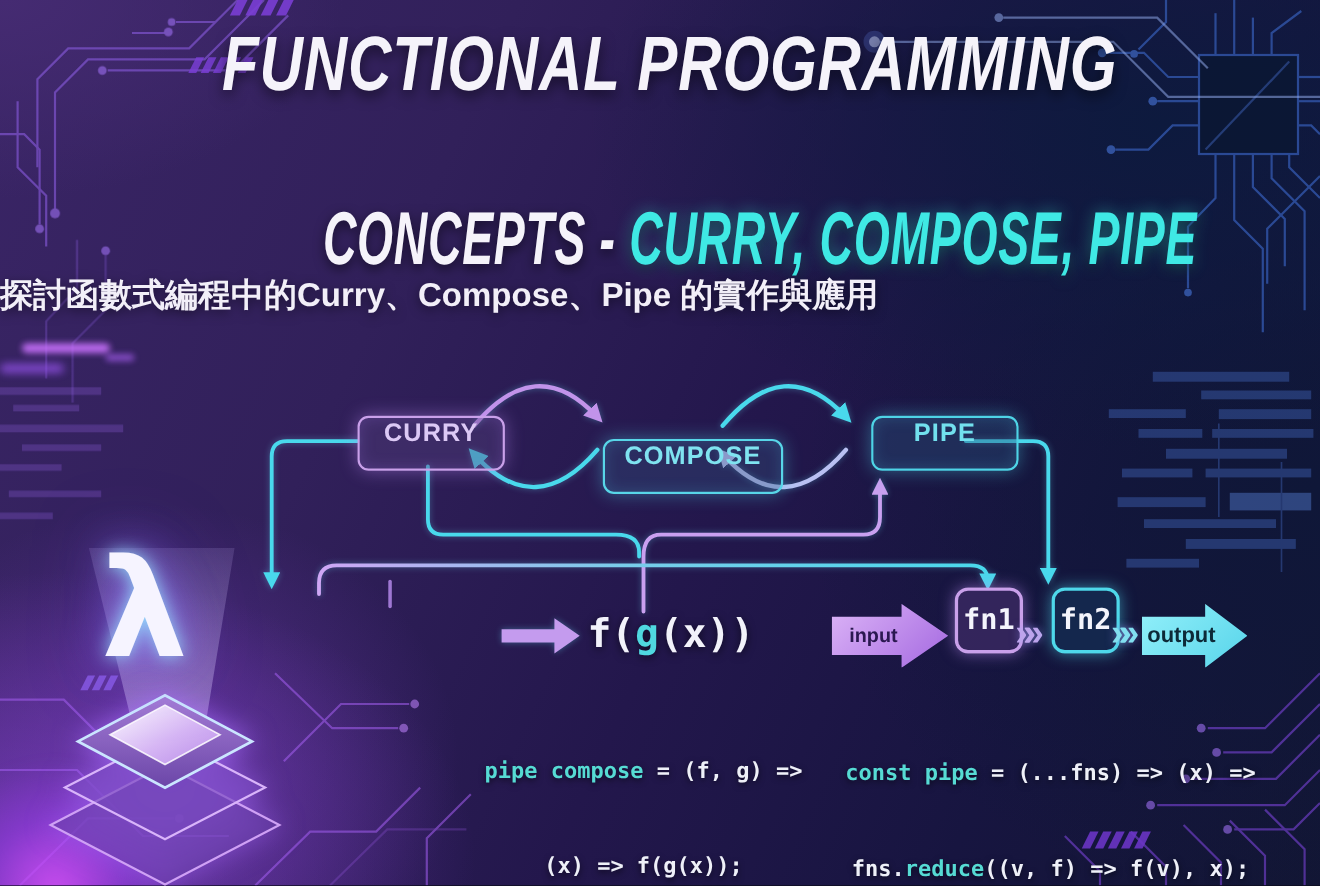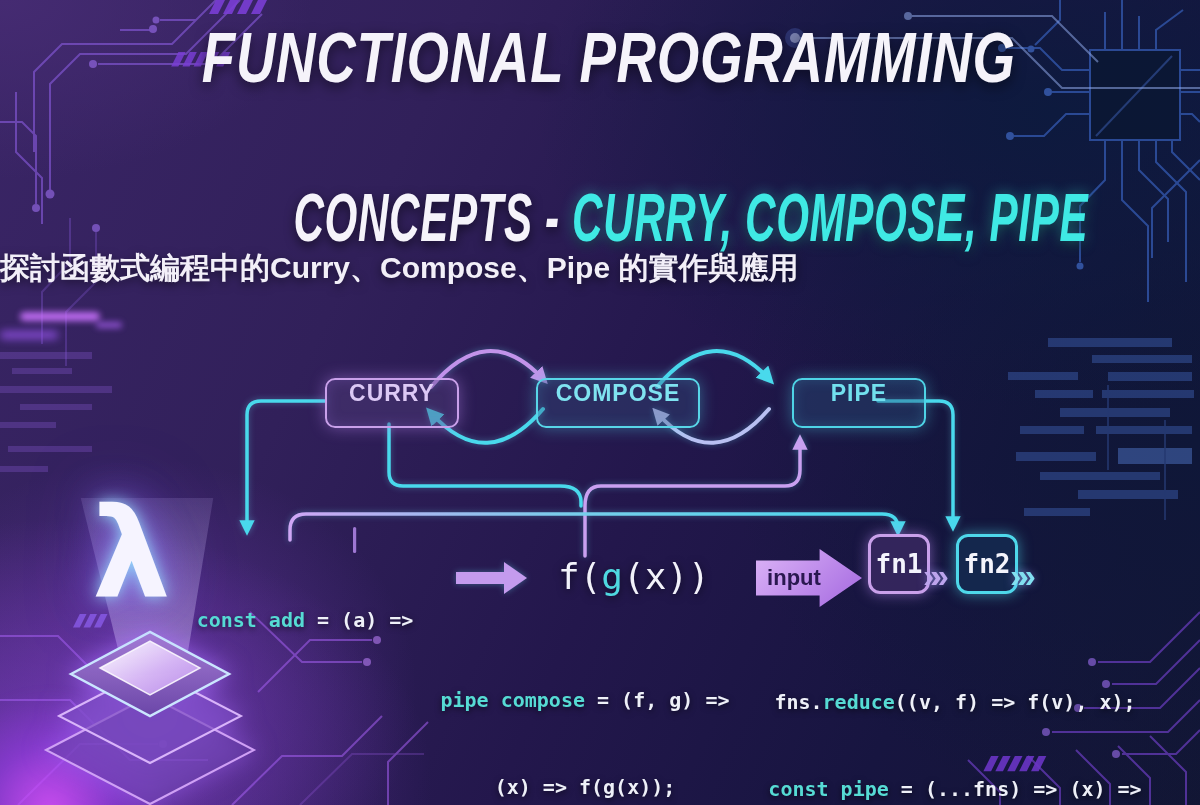--- a/index.html
+++ b/index.html
@@ -26,38 +26,38 @@
     text-shadow:0 4px 14px rgba(0,0,0,.55);}
   .title-l2 .accent{color:#3fe9e4;text-shadow:0 0 18px rgba(63,233,228,.45),0 4px 14px rgba(0,0,0,.55);}
   .subtitle{position:absolute;left:0;right:0;top:248px;text-align:left;white-space:pre;
     font-weight:700;font-size:30px;color:#f2eff8;font-family:"Liberation Sans",sans-serif;
     text-shadow:0 3px 10px rgba(0,0,0,.5);}
   
   .cbox{position:absolute;top:378px;height:46px;border-radius:10px;display:flex;
     align-items:flex-start;justify-content:center;font-weight:700;font-size:23px;letter-spacing:1px;}
   .cbox.curry{left:325px;width:130px;border:2.5px solid #c9a0ea;color:#dcc9f5;
     background:rgba(86,66,130,.38);box-shadow:0 0 16px rgba(190,140,245,.45),inset 0 0 14px rgba(150,110,220,.25);}
-  .cbox.compose{left:536px;width:160px;border:2.5px solid #58d6e8;color:#7fe3f0;
-    background:rgba(52,84,130,.35);box-shadow:0 0 16px rgba(80,220,240,.4),inset 0 0 14px rgba(80,200,230,.2);}
+  .cbox.compose{left:548px;width:160px;border:2.5px solid #58d6e8;color:#7fe3f0;
+    background:rgba(52,84,130,.35);box-shadow:0 0 16px rgba(80,220,240,.4),inset 0 0 14px rgba(80,200,230,.2);margin-top:21px;}
   .cbox.pipe{left:792px;width:130px;border:2.5px solid #4ed4e6;color:#72e0ee;
     background:rgba(42,80,126,.4);box-shadow:0 0 16px rgba(80,220,240,.4),inset 0 0 14px rgba(80,200,230,.2);}
   
   .code{position:absolute;font-family:"DejaVu Sans Mono","Liberation Mono",monospace;
     font-weight:700;font-size:20px;line-height:29px;color:#eef0f8;white-space:pre;text-align:center;
     text-shadow:0 2px 6px rgba(0,0,0,.6);}
   .code .kw{color:#56dbd4;}
   .curry-code{left:175px;top:548px;width:260px;}
   .compose-code{left:435px;top:628px;width:300px;}
   .pipe-code{left:755px;top:630px;width:400px;}
-  .compose-expr{position:absolute;left:558px;top:556px;font-family:"DejaVu Sans Mono","Liberation Mono",monospace;
-    font-weight:400;font-size:36px;color:#f2f2fa;white-space:pre;text-shadow:0 2px 8px rgba(0,0,0,.6);}
+  .compose-expr{position:absolute;left:534px;top:556px;font-family:"DejaVu Sans Mono","Liberation Mono",monospace;
+    font-weight:700;font-size:36px;color:#f2f2fa;white-space:pre;text-shadow:0 2px 8px rgba(0,0,0,.6);}
   .compose-expr .kw{color:#4fd8e0;}
   
   .flow-arrow{position:absolute;top:549px;height:58px;display:flex;align-items:center;
-    justify-content:center;font-weight:700;font-size:22px;
+    justify-content:center;font-weight:700;font-size:18px;
     clip-path:polygon(0 20%,60% 20%,60% 0,100% 50%,60% 100%,60% 80%,0 80%);}
   .flow-arrow.in{left:756px;width:106px;background:linear-gradient(135deg,#dcb4f7,#a468e0);
     color:#2a1850;padding-right:30px;box-sizing:border-box;}
   .flow-arrow.out{left:1038px;width:96px;background:linear-gradient(135deg,#93f0fa,#57d4ea);
     color:#0d2a38;padding-right:24px;box-sizing:border-box;font-size:20px;}
   .fnbox{position:absolute;top:534px;width:56px;height:54px;border-radius:12px;display:flex;
     align-items:center;justify-content:center;font-family:"DejaVu Sans Mono","Liberation Mono",monospace;
     font-weight:700;font-size:26px;color:#f4f4fc;}
   .fnbox.f1{left:868px;border:3px solid #c9a0ea;background:rgba(56,40,96,.88);
     box-shadow:0 0 14px rgba(190,140,245,.55);}
@@ -290,44 +290,46 @@
       <span>CURRY</span>
     </div>
   <div class="cbox compose">
       <span>COMPOSE</span>
     </div>
   <div class="cbox pipe">
       <span>PIPE</span>
     </div>
 
   <div class="code curry-code">
-    <div><span class="kw">const add</span><span> = (a) =&gt;</span></div>
   </div>
 
   <div class="compose-expr"><span>f(</span><span class="kw">g</span><span>(x))</span></div>
   <div class="code compose-code">
     <div><span class="kw">pipe compose</span><span> = (f, g) =&gt;</span></div>
     <div>(x) =&gt; f(g(x));</div>
   </div>
 
   <div class="flow-arrow in">
       <span>input</span>
     </div>
   <div class="fnbox f1">
       <span>fn1</span>
     </div>
   <div class="chev c1">»»</div>
   <div class="fnbox f2">
       <span>fn2</span>
     </div>
   <div class="chev c2">»»</div>
+  <div class="flow-arrow out">
+      <span>output</span>
+    </div>
 
   <div class="code pipe-code">
+    <div><span class="kw">const pipe</span><span> = (...fns) =&gt; (x) =&gt;</span></div>
     <div><span>fns.</span><span class="kw">reduce</span><span>((v, f) =&gt; f(v), x);</span></div>
-    <div><span class="kw">const pipe</span><span> = (...fns) =&gt; (x) =&gt;</span></div>
   </div>
 
   <div class="beam"></div>
   <svg class="platform" width="240" height="218" viewBox="0 0 240 218">
     <defs>
       <linearGradient id="topGrad" x1="0" y1="0" x2="0" y2="1">
         <stop offset="0" stop-color="#a67ed6"></stop>
           <stop offset="1" stop-color="#6b46a8"></stop>
       </linearGradient>
       <linearGradient id="faceGrad" x1="0" y1="0" x2="1" y2="1">

